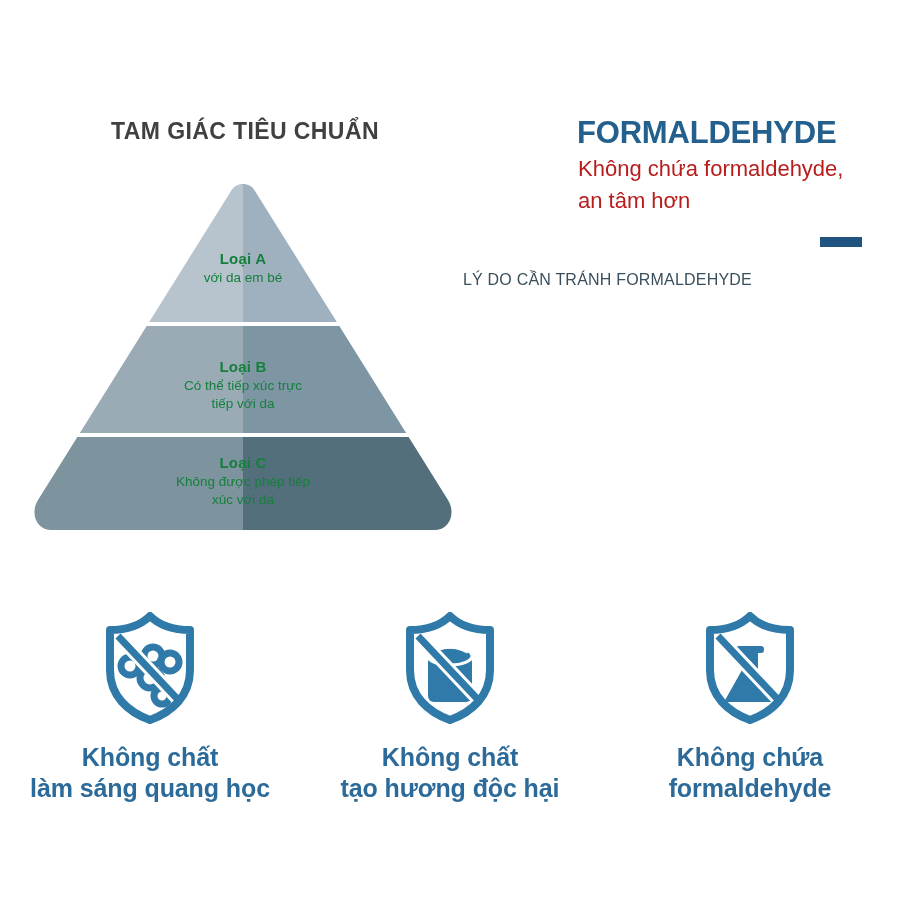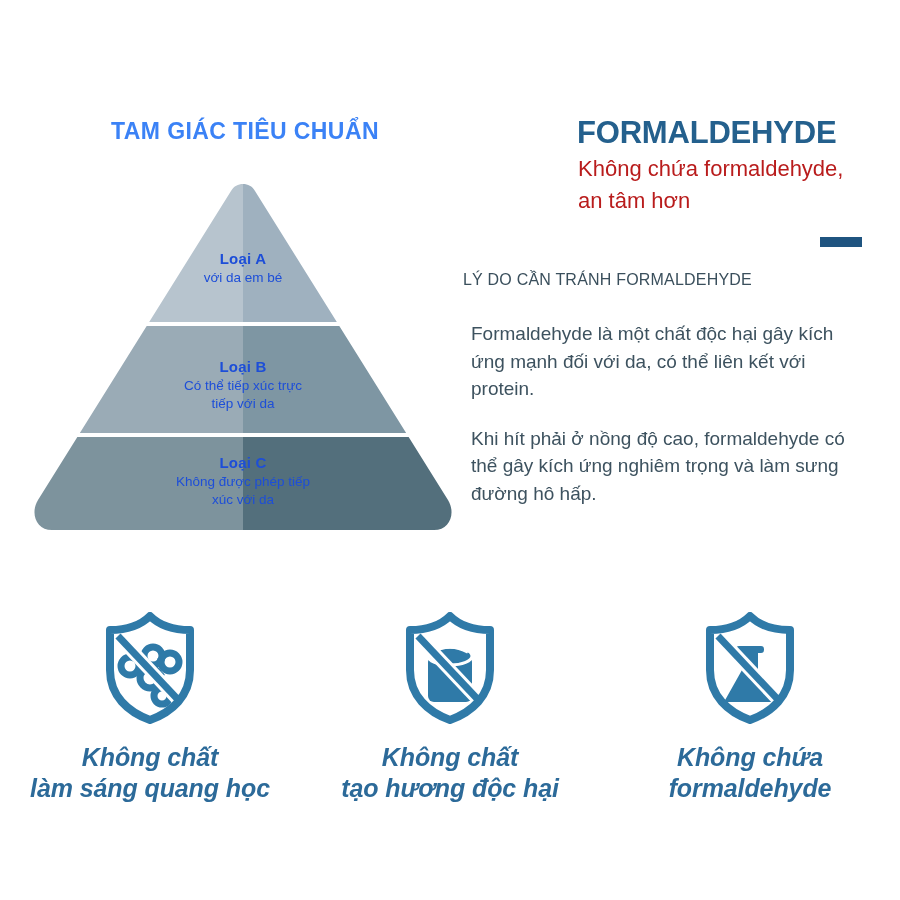--- a/index.html
+++ b/index.html
@@ -22,40 +22,40 @@
     background: #ffffff;
   }
 
   
   .pyramid-title {
     position: absolute;
     left: 60px;
     top: 117px;
     width: 370px;
     text-align: center;
-    color: #3b82f6;
+    color: #404040;
     font-weight: bold;
     font-size: 23px;
     line-height: 1.28;
     letter-spacing: 0.4px;
   }
   .pyramid-wrap {
     position: absolute;
     left: 28px;
     top: 182px;
     width: 430px;
     height: 358px;
   }
   .pyramid-wrap svg { display: block; }
 
   .tier-label {
     position: absolute;
     width: 430px;
     text-align: center;
-    color: #1d4ed8;
+    color: #15803d;
     pointer-events: none;
   }
   .tier-name {
     font-weight: bold;
     font-size: 15px;
     letter-spacing: 0.2px;
     margin-bottom: 2px;
   }
   .tier-desc {
     font-size: 13.5px;
@@ -135,21 +135,20 @@
   }
   .feature-label {
     margin-top: 18px;
     text-align: center;
     color: #2c6a99;
     font-weight: bold;
     font-size: 25px;
     line-height: 1.22;
     letter-spacing: -0.1px;
     white-space: pre-line;
-    font-style: italic;
   }
 </style>
 </head>
 <body>
 
 <div class="stage">
 
   <div class="pyramid-title">
     <div>TAM GIÁC TIÊU CHUẨN</div>
   </div>
@@ -207,24 +206,20 @@
 
   <div class="brand-sub">
     <div>Không chứa formaldehyde,</div>
     <div>an tâm hơn</div>
   </div>
 
   <div class="rule-dash"></div>
 
   <div class="reason-heading">LÝ DO CẦN TRÁNH FORMALDEHYDE</div>
 
-  <div class="reason-body">
-    <p>Formaldehyde là một chất độc hại gây kích ứng mạnh đối với da, có thể liên kết với protein.</p>
-    <p>Khi hít phải ở nồng độ cao, formaldehyde có thể gây kích ứng nghiêm trọng và làm sưng đường hô hấp.</p>
-  </div>
 
   <div class="features">
 
     <div class="feature">
       <svg class="feature-icon" viewBox="0 0 104 112">
         <defs>
           <clipPath id="shClip1">
             <path d="M52 4 C 62 14 76 18 92 18 L 92 58 C 92 84 74 100 52 108 C 30 100 12 84 12 58 L 12 18 C 28 18 42 14 52 4 Z"></path>
           </clipPath>
         </defs>

